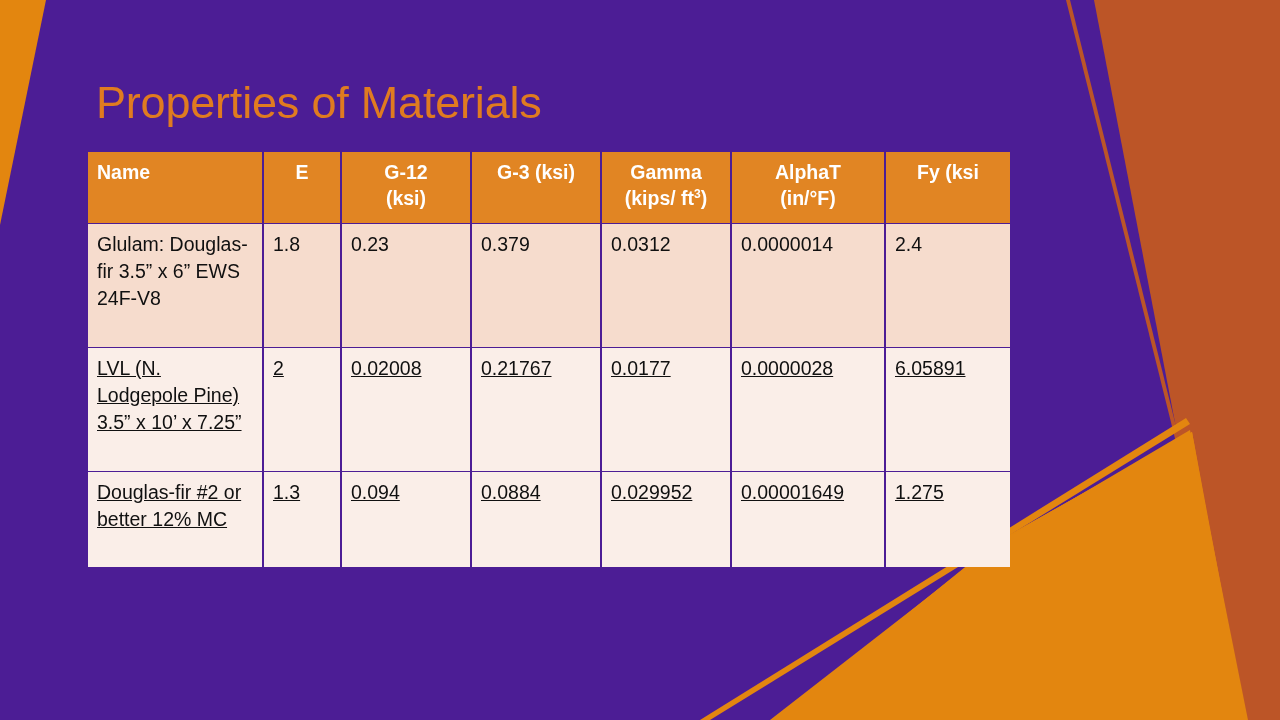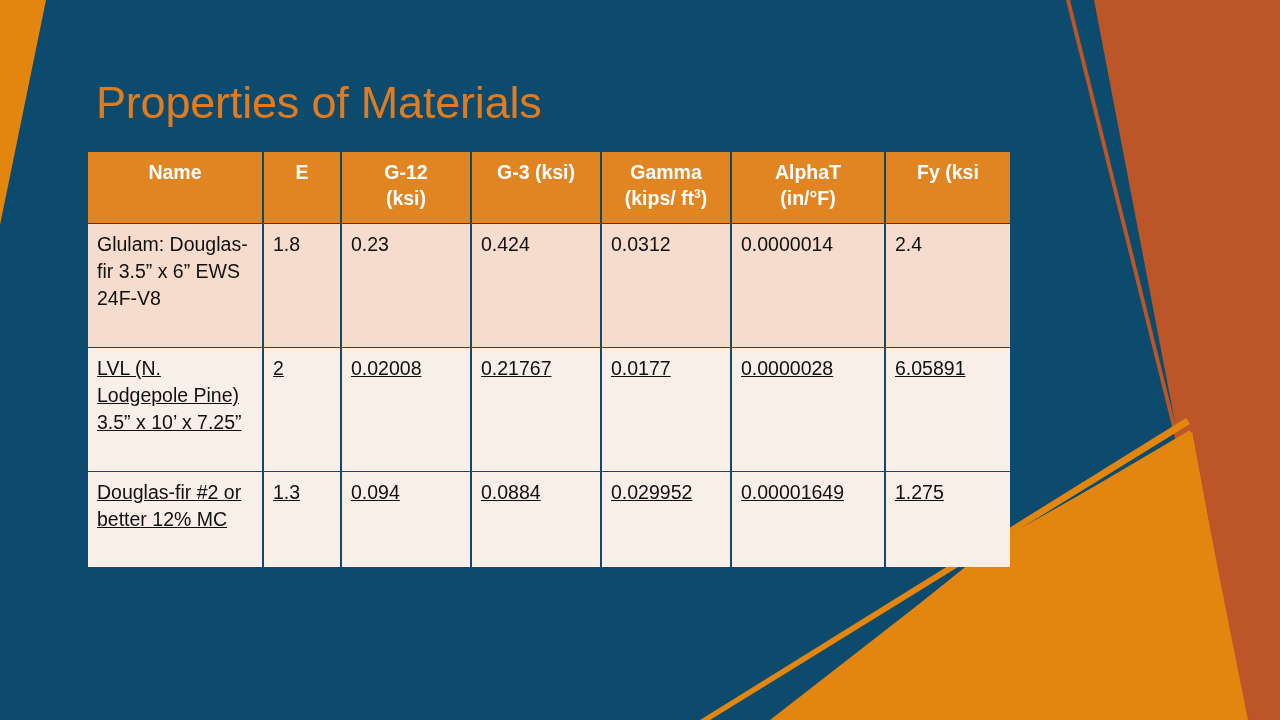--- a/index.html
+++ b/index.html
@@ -11,21 +11,21 @@
     height: 720px;
     background: #FFFFFF;
     font-family: "Liberation Sans", sans-serif;
     overflow: hidden;
   }
 
   #slide {
     position: relative;
     width: 1280px;
     height: 720px;
-    background: #0c4a6e;
+    background: #4c1d95;
     overflow: hidden;
   }
 
   
   .deco-layer {
     position: absolute;
     top: 0;
     left: 0;
     width: 1280px;
     height: 720px;
@@ -69,21 +69,21 @@
   }
   table.props thead th {
     background: #E18523;
     color: #FFFFFF;
     font-weight: bold;
     font-size: 19.5px;
     line-height: 26px;
     height: 58px;
     vertical-align: top;
   }
-  table.props thead th.col-name { text-align: center; }
+  table.props thead th.col-name { text-align: left; }
   table.props thead th.num      { text-align: center; }
 
   table.props tbody td {
     color: #101010;
     font-weight: normal;
     margin-top: 32px;
   }
   tbody tr.band-a td { background: #F6DCCD; }
   tbody tr.band-b td { background: #FAEEE8; text-decoration: underline; }
 
@@ -163,21 +163,21 @@
             <span>Fy (ksi</span>
           </th>
         </tr>
       </thead>
       <tbody>
 
         <tr class="band-a r1">
           <td>Glulam: Douglas-fir 3.5” x 6” EWS 24F-V8</td>
           <td>1.8</td>
           <td>0.23</td>
-          <td>0.424</td>
+          <td>0.379</td>
           <td>0.0312</td>
           <td>0.0000014</td>
           <td>2.4</td>
         </tr>
 
         <tr class="band-b r2">
           <td>LVL (N. Lodgepole Pine) 3.5” x 10’ x 7.25”</td>
           <td>2</td>
           <td>0.02008</td>
           <td>0.21767</td>

